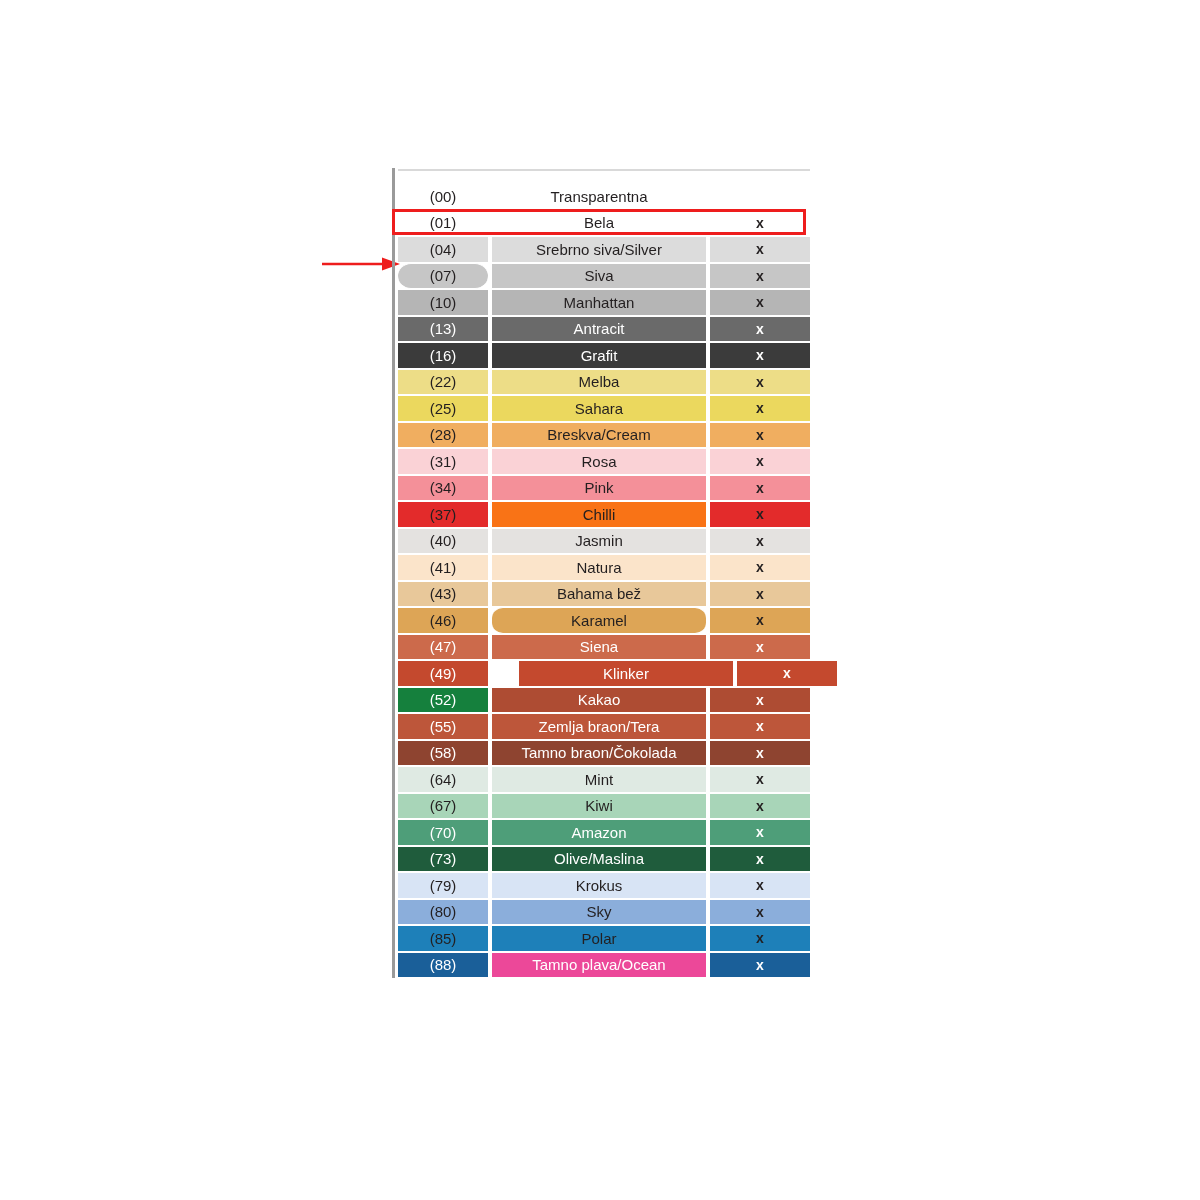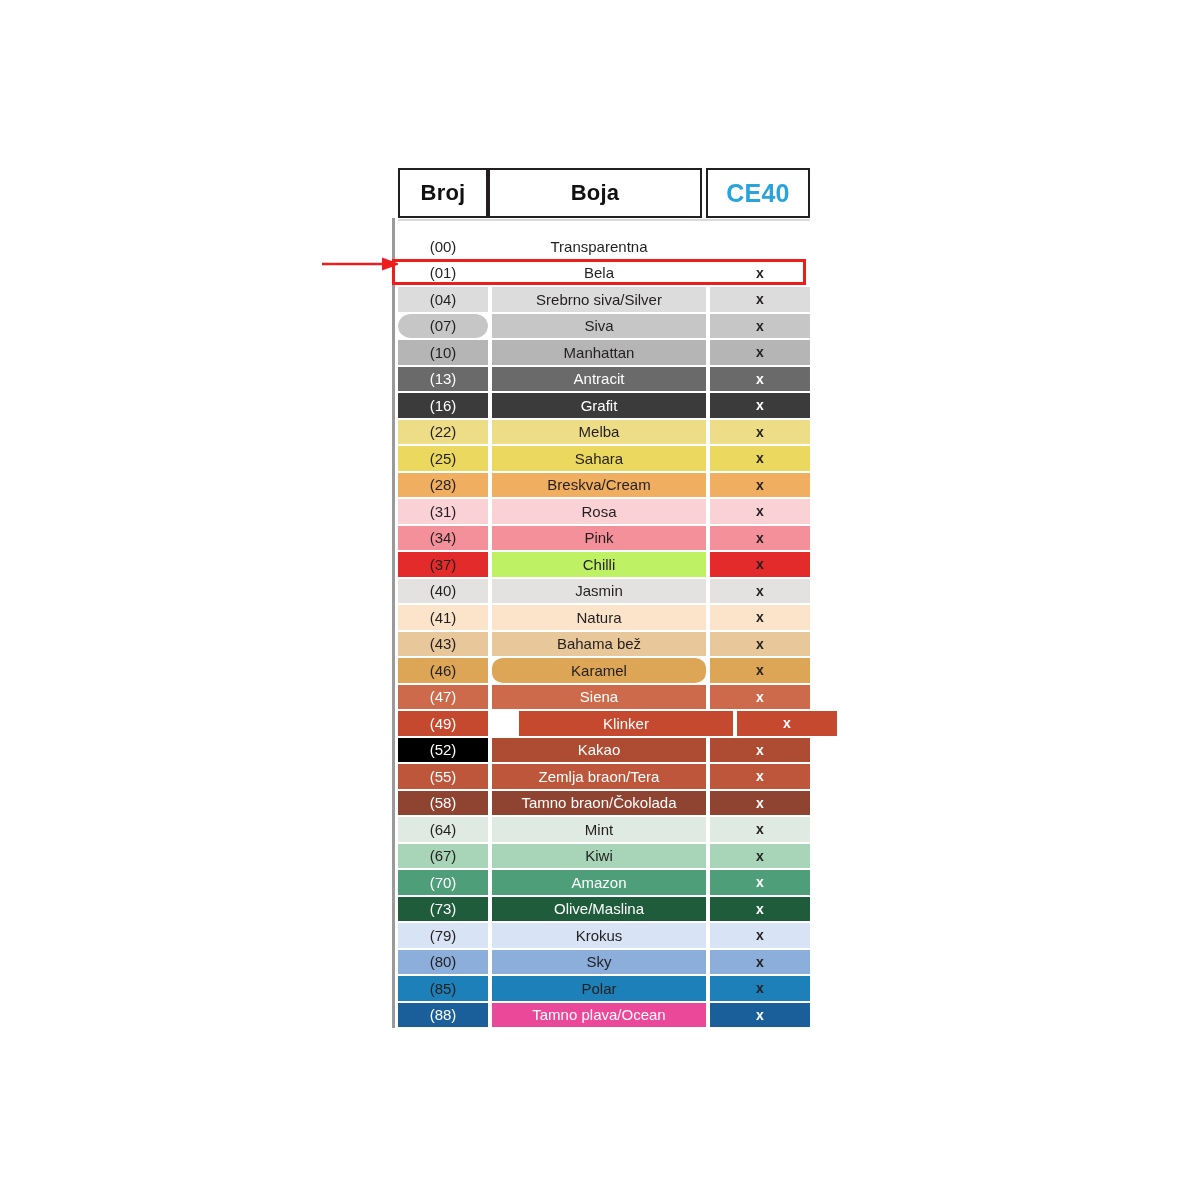--- a/index.html
+++ b/index.html
@@ -125,25 +125,20 @@
 
 <div id="page">
 
   <svg id="arrow" viewBox="0 0 78 16" xmlns="http://www.w3.org/2000/svg">
     <line x1="0" y1="8" x2="64" y2="8" stroke="#EE1D1D" stroke-width="2.6"></line>
     <polygon points="60,1.5 78,8 60,14.5" fill="#EE1D1D"></polygon>
   </svg>
 
   <div id="color-table">
 
-    <div class="table-head">
-      <div class="head-cell num">Broj</div>
-      <div class="head-cell name">Boja</div>
-      <div class="head-cell mark" style="color: rgb(41, 163, 220);">CE40</div>
-    </div>
 
     <div class="table-body" id="table-body">
       <div class="left-rule"></div>
       <div class="body-top-rule"></div>
 
     <div class="row transparent">
           <div class="cell num" style="background: transparent; color: rgb(35, 31, 32);">(00)</div>
           <div class="cell name" style="background: transparent; color: rgb(35, 31, 32);">Transparentna</div>
           <div class="cell mark" style="background: transparent; color: rgb(35, 31, 32);"></div>
         </div>
@@ -197,21 +192,21 @@
           <div class="cell name" style="background: rgb(250, 210, 214); color: rgb(35, 31, 32);">Rosa</div>
           <div class="cell mark" style="background: rgb(250, 210, 214); color: rgb(35, 31, 32);">x</div>
         </div>
         <div class="row">
           <div class="cell num" style="background: rgb(244, 144, 153); color: rgb(35, 31, 32);">(34)</div>
           <div class="cell name" style="background: rgb(244, 144, 153); color: rgb(35, 31, 32);">Pink</div>
           <div class="cell mark" style="background: rgb(244, 144, 153); color: rgb(35, 31, 32);">x</div>
         </div>
         <div class="row">
           <div class="cell num" style="background: rgb(227, 43, 43); color: rgb(35, 31, 32);">(37)</div>
-          <div class="cell name" style="background: #bef264; color: rgb(35, 31, 32);">Chilli</div>
+          <div class="cell name" style="background: #f97316; color: rgb(35, 31, 32);">Chilli</div>
           <div class="cell mark" style="background: rgb(227, 43, 43); color: rgb(35, 31, 32);">x</div>
         </div>
         <div class="row">
           <div class="cell num" style="background: rgb(228, 226, 224); color: rgb(35, 31, 32);">(40)</div>
           <div class="cell name" style="background: rgb(228, 226, 224); color: rgb(35, 31, 32);">Jasmin</div>
           <div class="cell mark" style="background: rgb(228, 226, 224); color: rgb(35, 31, 32);">x</div>
         </div>
         <div class="row">
           <div class="cell num" style="background: rgb(251, 228, 202); color: rgb(35, 31, 32);">(41)</div>
           <div class="cell name" style="background: rgb(251, 228, 202); color: rgb(35, 31, 32);">Natura</div>
@@ -231,21 +226,21 @@
           <div class="cell num" style="background: rgb(204, 106, 75); color: rgb(255, 255, 255);">(47)</div>
           <div class="cell name" style="background: rgb(204, 106, 75); color: rgb(255, 255, 255);">Siena</div>
           <div class="cell mark" style="background: rgb(204, 106, 75); color: rgb(255, 255, 255);">x</div>
         </div>
         <div class="row">
           <div class="cell num" style="background: rgb(196, 73, 46); color: rgb(255, 255, 255);">(49)</div>
           <div class="cell name" style="background: rgb(196, 73, 46); color: rgb(255, 255, 255); margin-left: 31px;">Klinker</div>
           <div class="cell mark" style="background: rgb(196, 73, 46); color: rgb(255, 255, 255);">x</div>
         </div>
         <div class="row">
-          <div class="cell num" style="background: #000000; color: rgb(255, 255, 255);">(52)</div>
+          <div class="cell num" style="background: #15803d; color: rgb(255, 255, 255);">(52)</div>
           <div class="cell name" style="background: rgb(174, 76, 51); color: rgb(255, 255, 255);">Kakao</div>
           <div class="cell mark" style="background: rgb(174, 76, 51); color: rgb(255, 255, 255);">x</div>
         </div>
         <div class="row">
           <div class="cell num" style="background: rgb(189, 86, 58); color: rgb(255, 255, 255);">(55)</div>
           <div class="cell name" style="background: rgb(189, 86, 58); color: rgb(255, 255, 255);">Zemlja braon/Tera</div>
           <div class="cell mark" style="background: rgb(189, 86, 58); color: rgb(255, 255, 255);">x</div>
         </div>
         <div class="row">
           <div class="cell num" style="background: rgb(142, 68, 48); color: rgb(255, 255, 255);">(58)</div>

